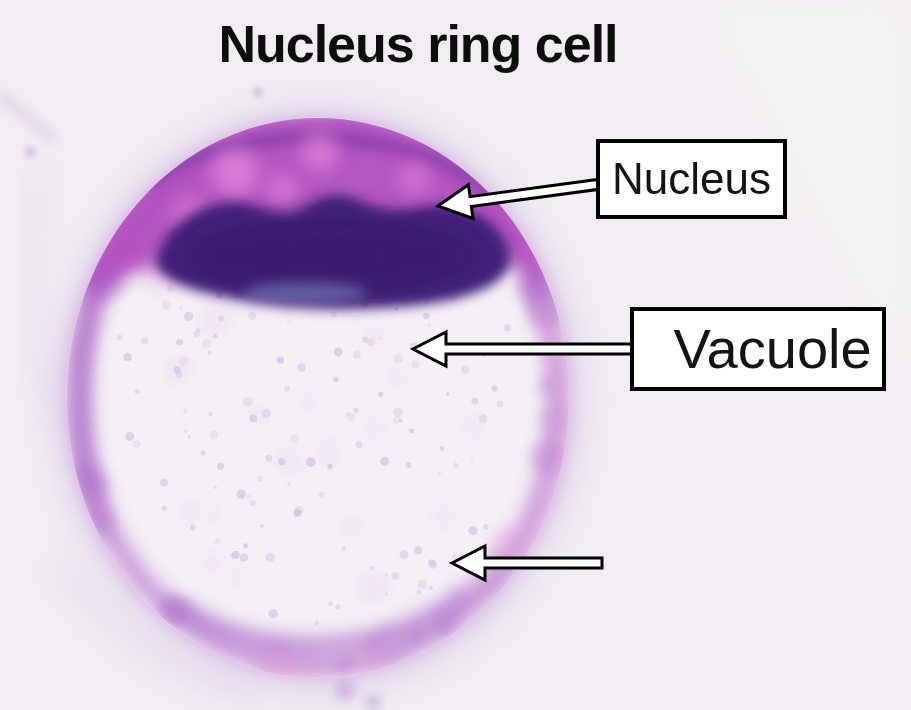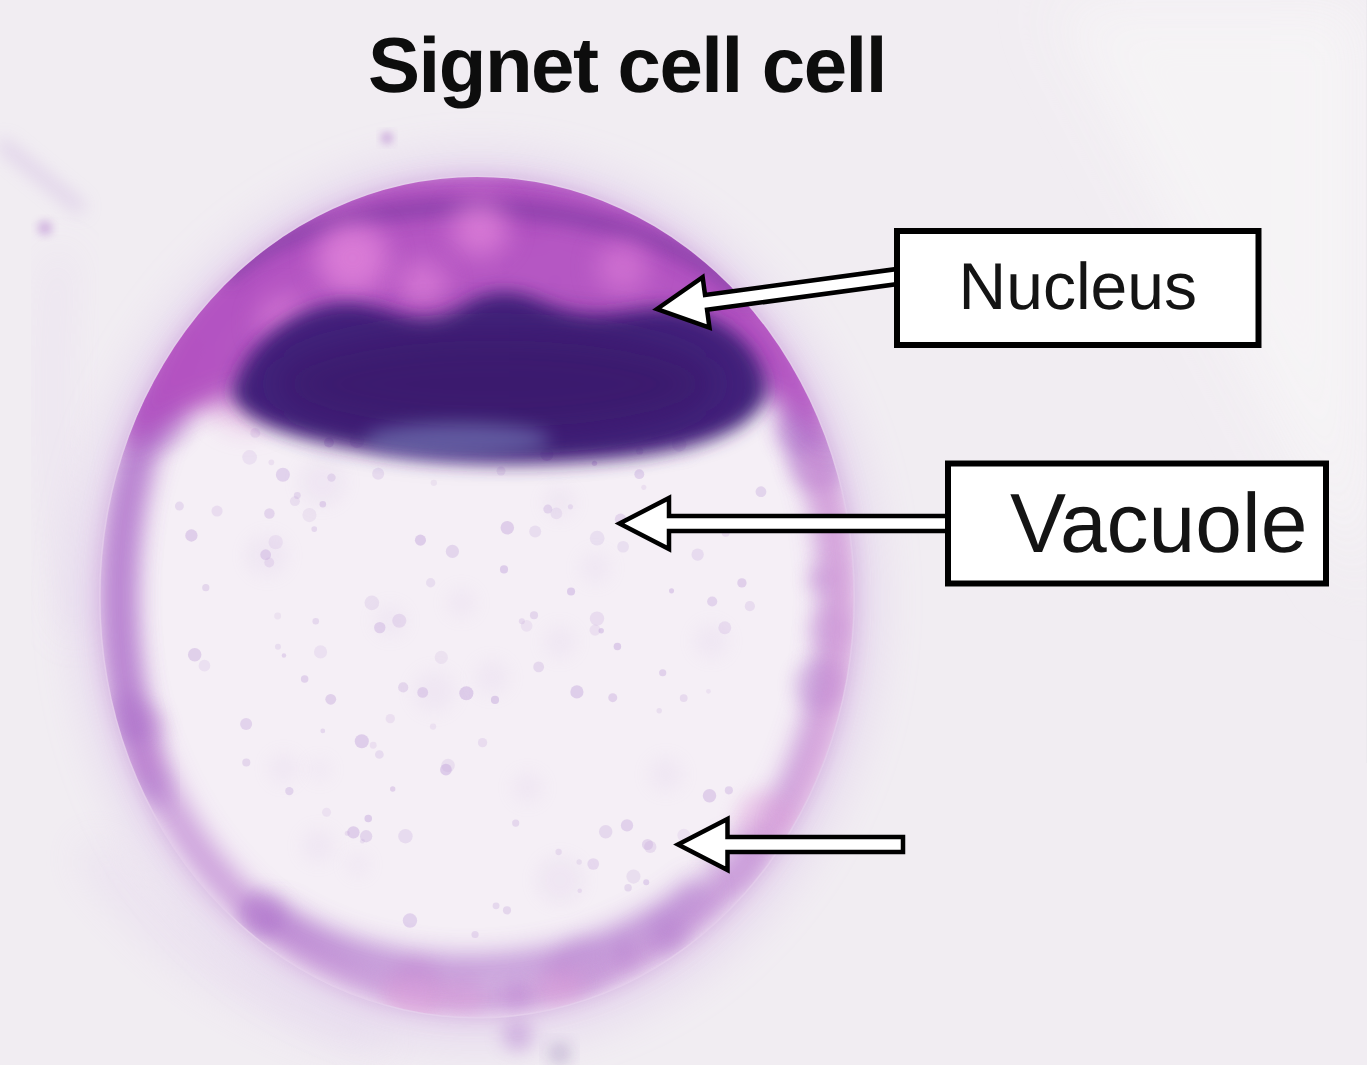--- a/index.html
+++ b/index.html
@@ -20,21 +20,21 @@
   }
   .label-box{
     position:absolute;
     box-sizing:border-box;
     background:var(--box-bg,#fff);
     border:4px solid var(--box-border,#000);
     color:var(--box-text,#141414);
     display:flex;align-items:center;justify-content:center;
     font-size:44px;line-height:1.1;
   }
-  #nucleus-box{left:596px;top:139px;width:245px;height:80px;margin-top:13px;}
+  #nucleus-box{left:596px;top:139px;width:191px;height:80px;}
   #vacuole-box{left:630px;top:307px;width:256px;height:84px;font-size:56px;padding-left:29px;}
   #rim-box{
     left:597px;top:459px;width:291px;height:224px;
     border-width:5px;
     display:block;
     padding:6px 10px 0 20px;
     font-size:44px;line-height:69px;
     text-align:left;
   }
 </style>
@@ -354,21 +354,21 @@
       </g>
       <g transform="translate(413,349)">
         <path d="M0 0 L33 -17 L33 -5 L221 -5 L221 5 L33 5 L33 17 Z"></path>
       </g>
       <g transform="translate(452,563)">
         <path d="M0 0 L33 -17 L33 -5 L150 -5 L150 5 L33 5 L33 17 Z"></path>
       </g>
     </g>
   </svg>
 
-  <div class="title">Signet cell cell</div>
+  <div class="title">Nucleus ring cell</div>
 
   <div class="label-box" id="nucleus-box">
     <span>Nucleus</span>
   </div>
   <div class="label-box" id="vacuole-box">
     <span>Vacuole</span>
   </div>
 
 </div>
 

